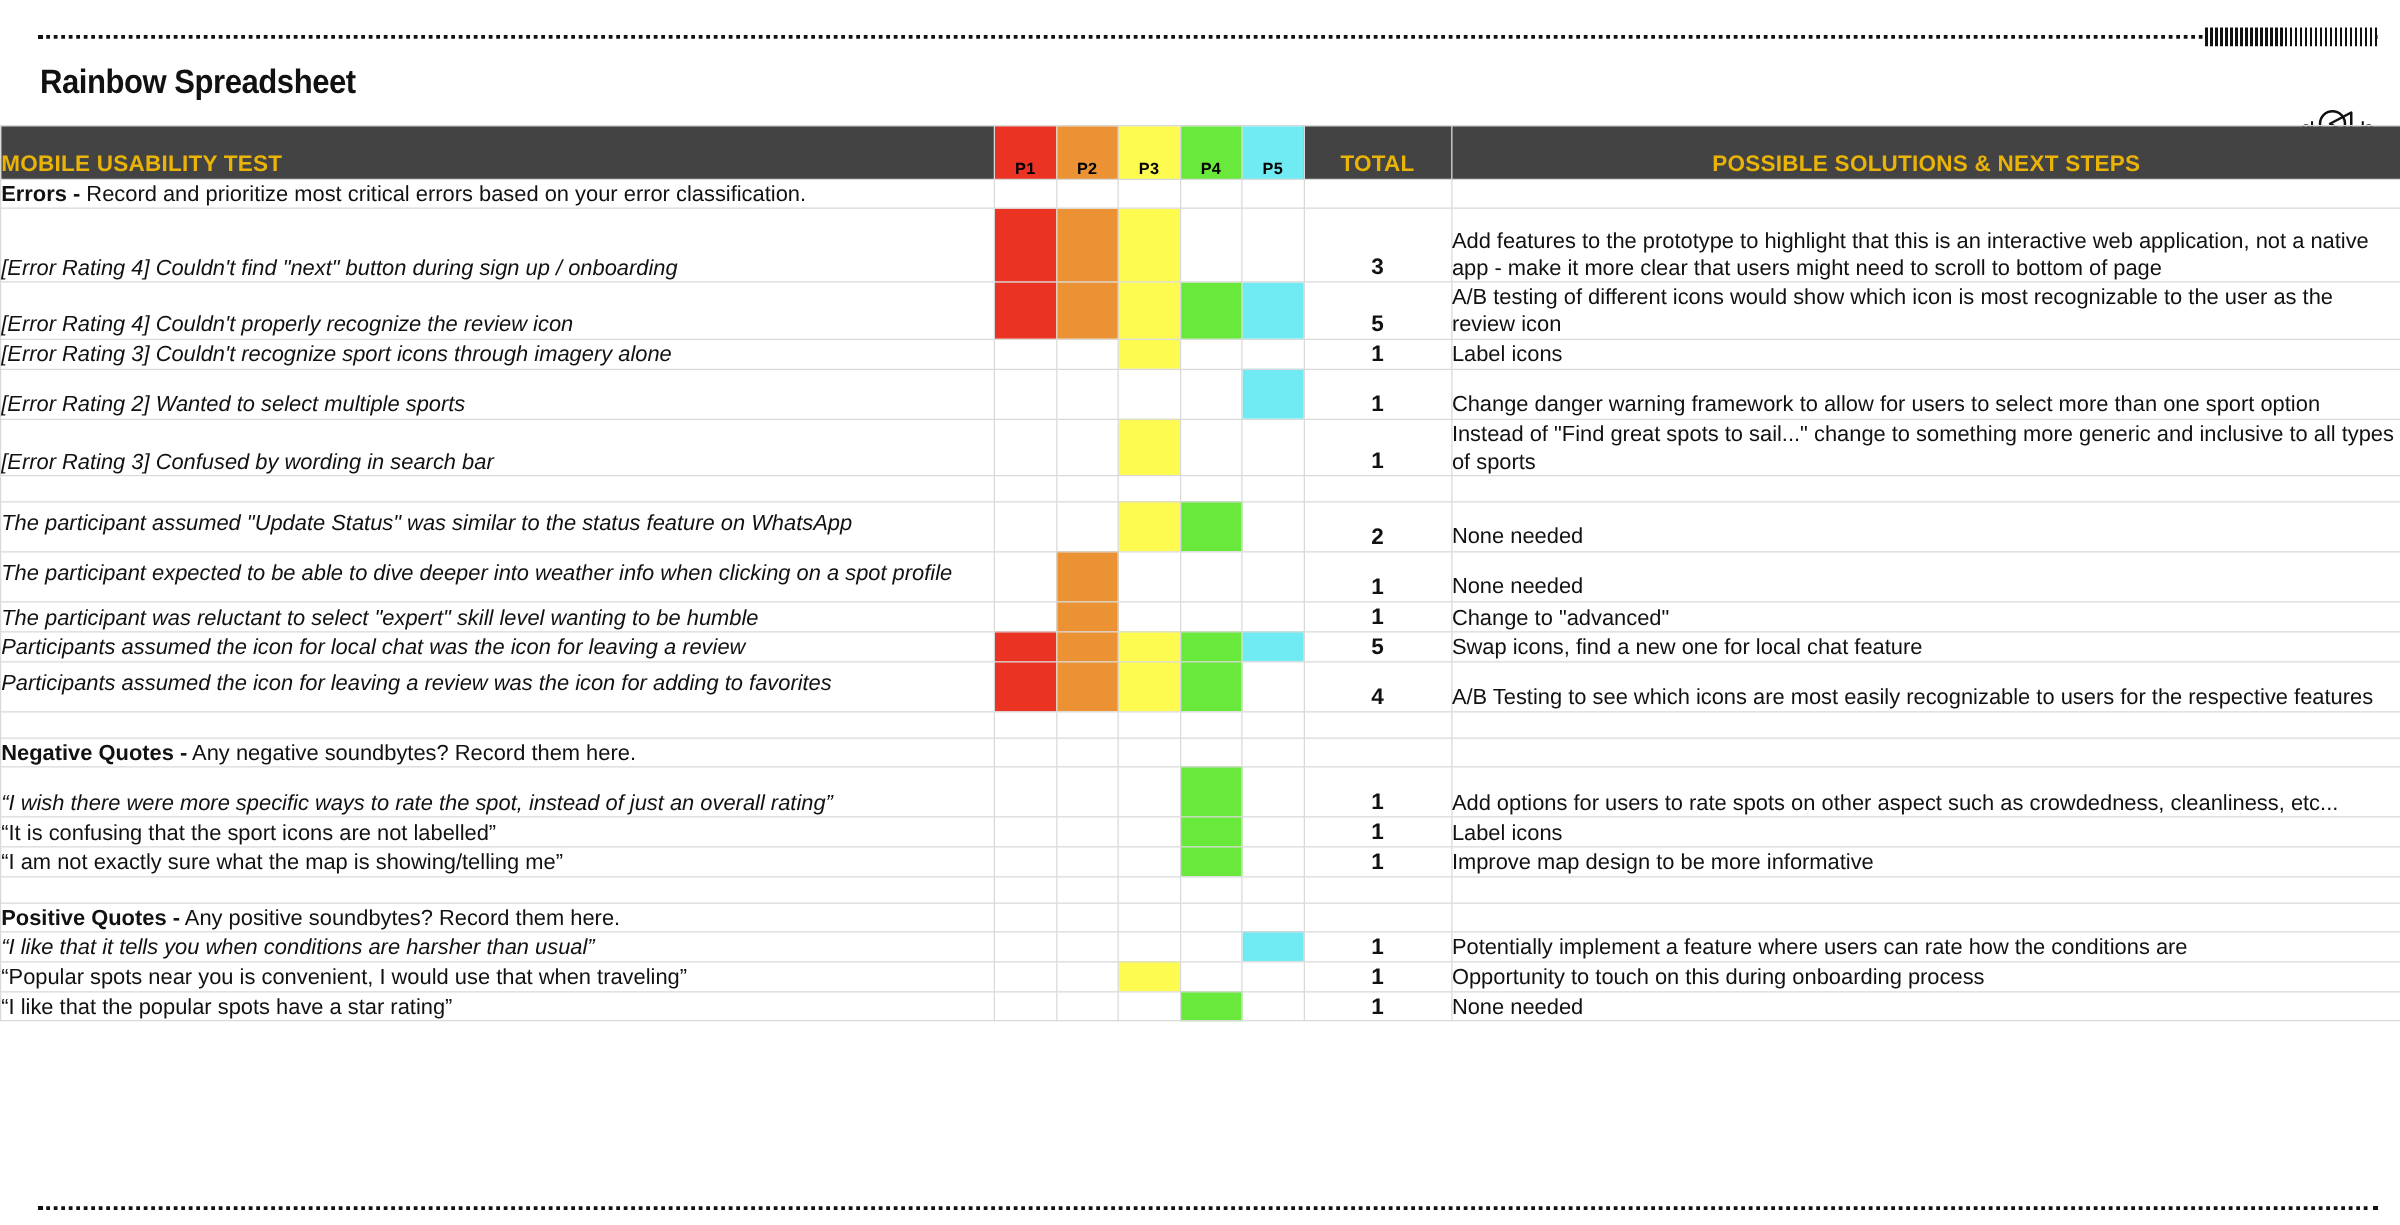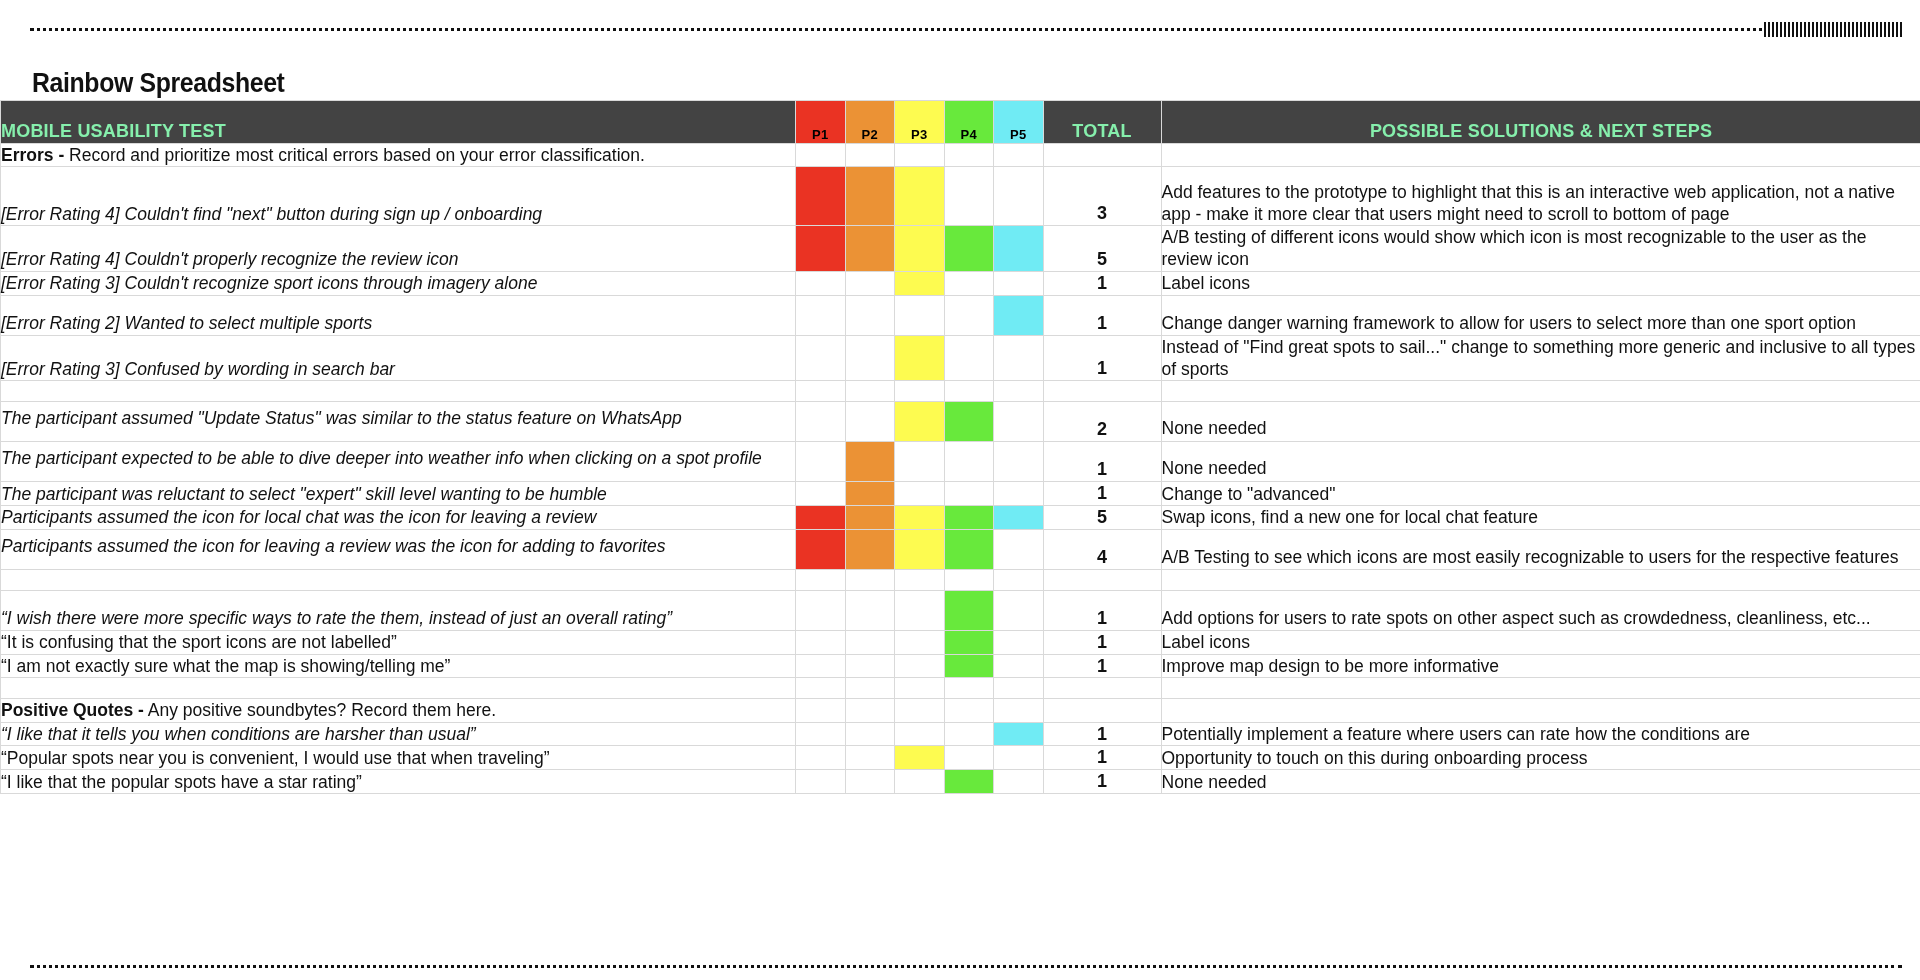--- a/index.html
+++ b/index.html
@@ -27,21 +27,21 @@
   .top-rule-dense {
     position: absolute;
     right: 18px; top: 22px;
     width: 138px; height: 15px;
     background: repeating-linear-gradient(to right, #111 0 2px, #fff 2px 4px);
   }
 
   
   .titlebar {
     position: absolute;
-    left: 0; top: 60px;
+    left: 0; top: 42px;
     width: 1920px; height: 52px;
   }
   .doc-title {
     position: absolute;
     left: 32px; top: 8px;
     font-size: 27px;
     font-weight: 700;
     letter-spacing: -0.4px;
     color: #111;
     transform: scaleX(0.92);
@@ -78,21 +78,21 @@
   
   col.c-item  { width: 795px; }
   col.c-p     { width: 49.5px; }
   col.c-total { width: 118px; }
   col.c-sol   { width: 760px; }
 
   
   thead tr { height: 43px; }
   thead th {
     background: #434343;
-    color: #86efac;
+    color: #eab308;
     font-size: 18px;
     font-weight: 700;
     vertical-align: middle;
     letter-spacing: 0.2px;
     border-color: #434343;
   }
   th.h-item { text-align: left; padding-left: 10px; }
   th.h-total { text-align: center; }
   th.h-sol  { text-align: center; padding-left: 10px; }
   th.h-p {
@@ -324,22 +324,32 @@
         <tr class="r-blank">
           <td class="item"></td>
           <td class="mark"></td>
           <td class="mark"></td>
           <td class="mark"></td>
           <td class="mark"></td>
           <td class="mark"></td>
           <td class="total"></td>
           <td class="sol"></td>
         </tr>
-        <tr class="r-2">
-          <td class="item italic">“I wish there were more specific ways to rate the them, instead of just an overall rating”</td>
+        <tr class="r-sec">
+          <td class="item section"><span>Negative Quotes -</span><span style="font-weight: 400;"> Any negative soundbytes? Record them here.</span></td>
+          <td class="mark"></td>
+          <td class="mark"></td>
+          <td class="mark"></td>
+          <td class="mark"></td>
+          <td class="mark"></td>
+          <td class="total"></td>
+          <td class="sol"></td>
+        </tr>
+        <tr class="r-2">
+          <td class="item italic">“I wish there were more specific ways to rate the spot, instead of just an overall rating”</td>
           <td class="mark"></td>
           <td class="mark"></td>
           <td class="mark"></td>
           <td class="mark f-grn"></td>
           <td class="mark"></td>
           <td class="total">1</td>
           <td class="sol">Add options for users to rate spots on other aspect such as crowdedness, cleanliness, etc...</td>
         </tr>
         <tr class="r-1">
           <td class="item">“It is confusing that the sport icons are not labelled”</td>

